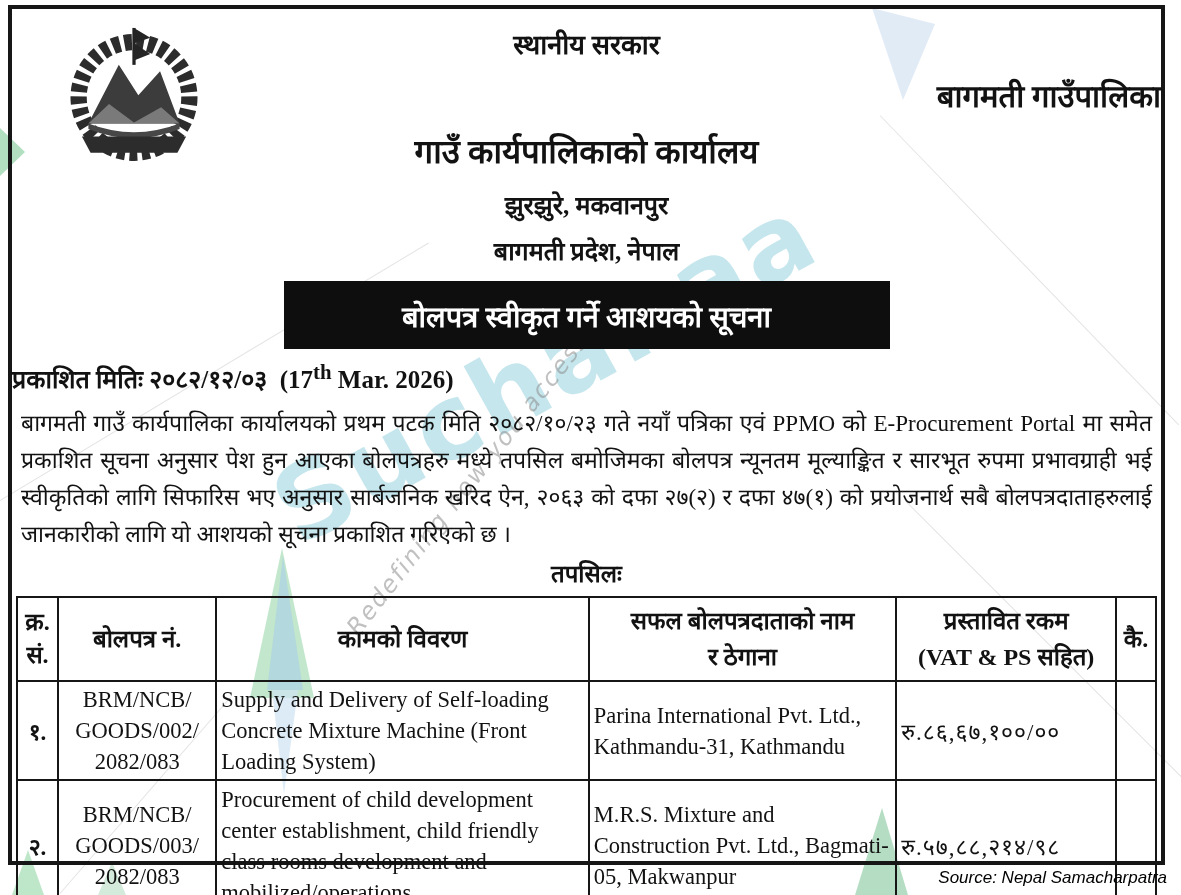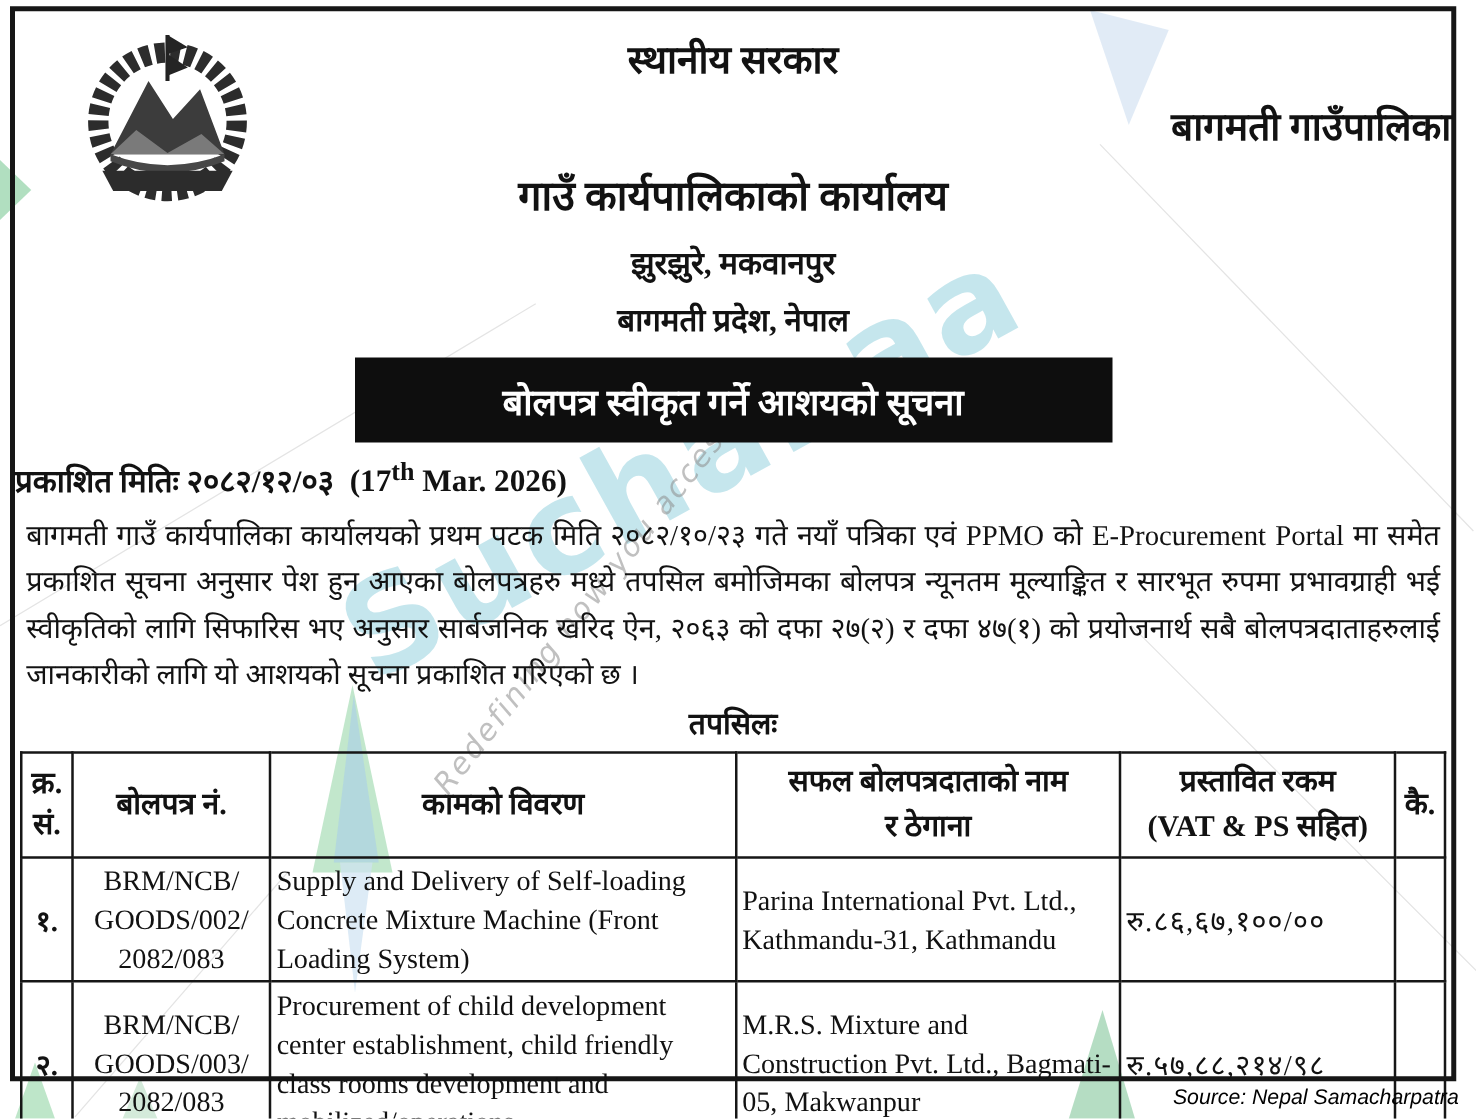--- a/index.html
+++ b/index.html
@@ -22,21 +22,21 @@
     transform:rotate(-52deg);transform-origin:left center;white-space:nowrap;
   }
   .scanline{position:absolute;height:1px;background:#e4e4e4;transform-origin:left center;}
   
   .frame{
     position:absolute;left:8px;top:5px;width:1149px;height:852px;
     border:4px solid #161616;z-index:1;background:transparent;
   }
   .emblem{position:absolute;left:46px;top:12px;width:152px;height:142px;}
   .head{width:100%;text-align:center;font-weight:bold;}
-  .head .l1{font-size:31px;padding-top:16px;}
+  .head .l1{font-size:27px;padding-top:16px;}
   .head .l2{font-size:31px;padding-top:12px;text-align:right;}
   .head .l3{font-size:33px;padding-top:12px;}
   .head .l4{font-size:25px;padding-top:14px;}
   .head .l5{font-size:25px;padding-top:12px;}
   .banner{
     margin:14px auto 0;width:606px;height:68px;background:#0e0e0e;color:#ffffff;
     display:flex;align-items:center;justify-content:center;
     font-size:29px;font-weight:bold;
   }
   .pubdate{text-align:left;margin-top:11px;font-size:25px;font-weight:bold;}

